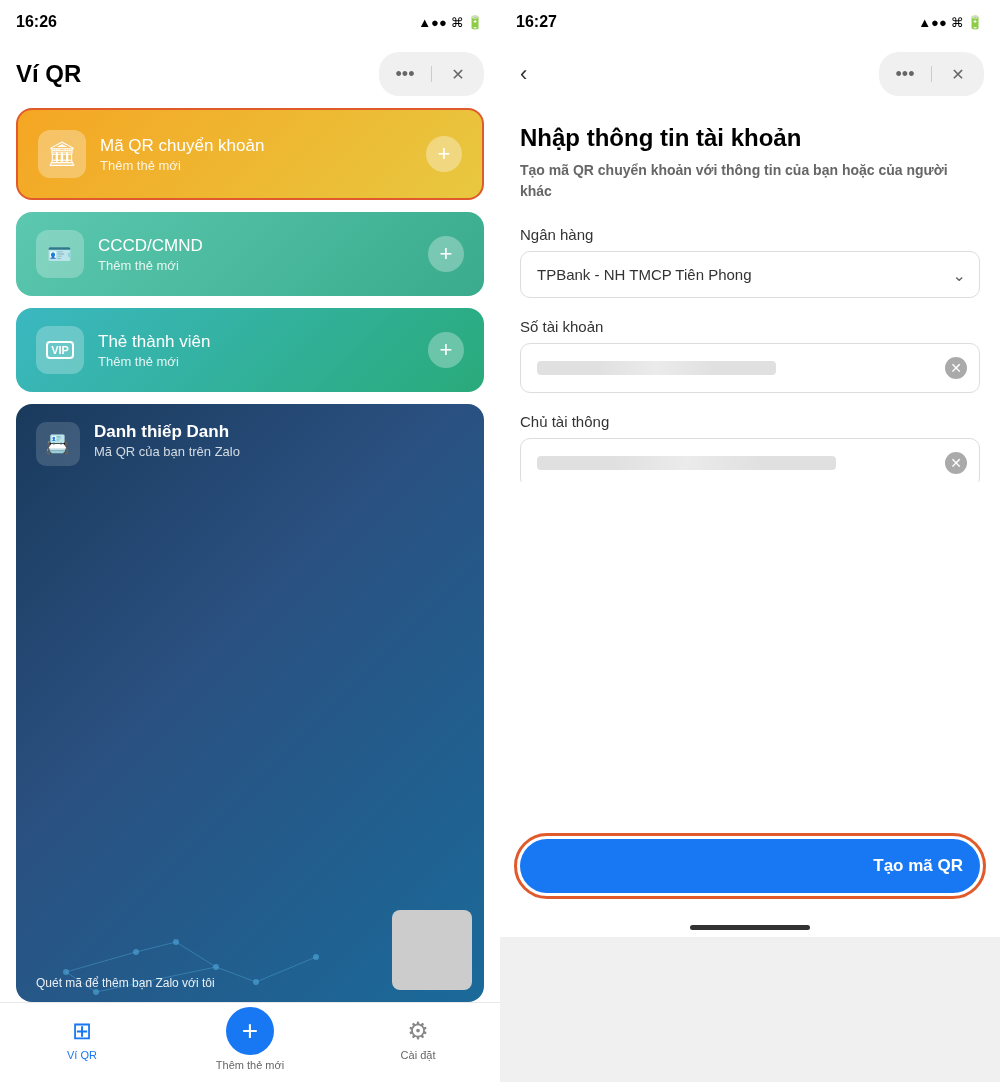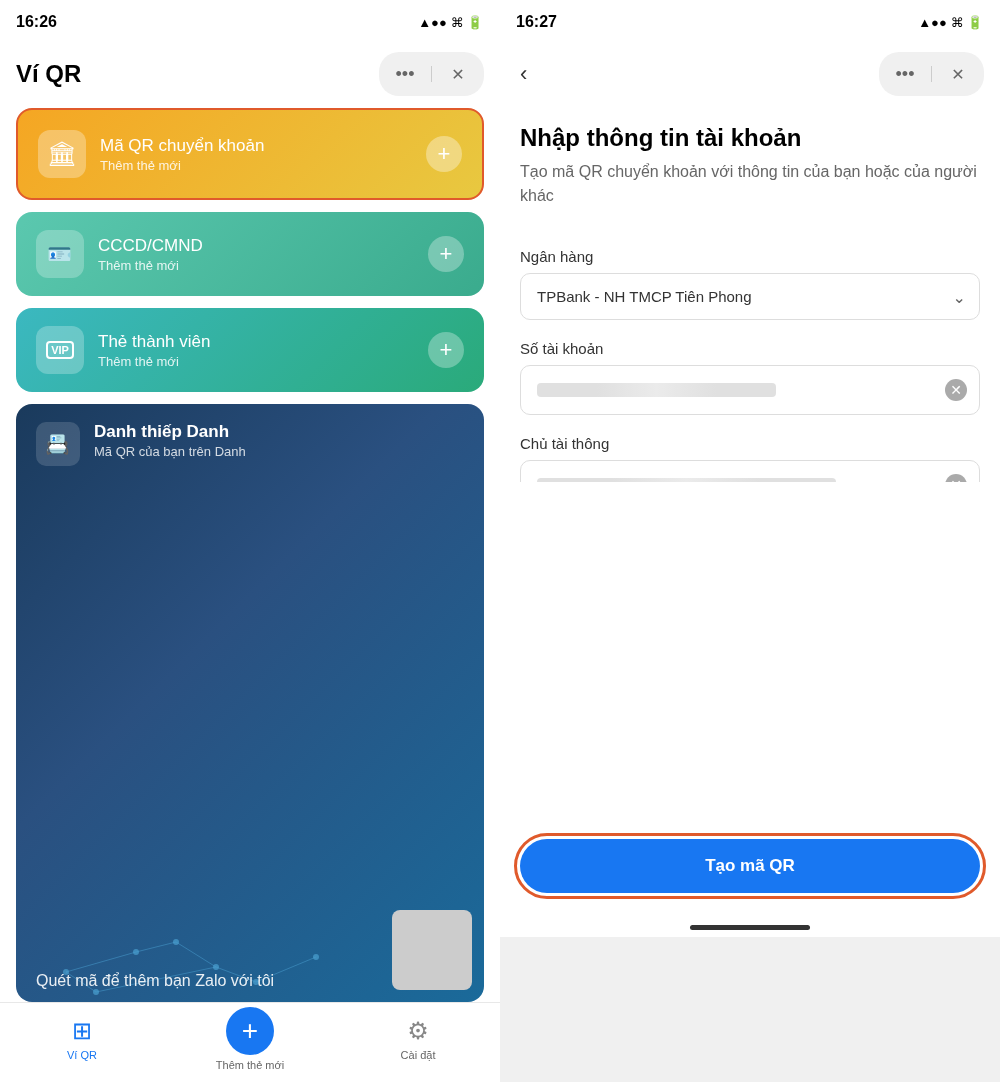--- a/index.html
+++ b/index.html
@@ -234,21 +234,21 @@
       right: 12px;
       width: 80px;
       height: 80px;
       background: #ccc;
       border-radius: 8px;
     }
     .zalo-bottom-text {
       position: absolute;
       bottom: 12px;
       left: 20px;
-      font-size: 16px;
+      font-size: 12px;
       color: rgba(255,255,255,0.9);
       text-align: center;
     }
 
     
     .bottom-nav {
       height: 80px;
       background: #fff;
       border-top: 1px solid #e8e8e8;
       display: flex;
@@ -300,24 +300,25 @@
       padding: 16px 20px;
       overflow: hidden;
     }
     .form-title {
       font-size: 24px;
       font-weight: 700;
       color: #000;
       margin-bottom: 8px;
     }
     .form-subtitle {
-      font-size: 16px;
+      font-size: 14px;
       color: #666;
-      margin-bottom: 40px;
+      margin-bottom: 24px;
       line-height: 1.5;
+      font-weight: bold;
     }
     .form-group {
       margin-bottom: 20px;
     }
     .form-label {
       font-size: 15px;
       color: #333;
       margin-bottom: 8px;
       display: block;
     }
@@ -397,21 +398,21 @@
       width: calc(100% - 40px);
       margin: 0 20px;
       padding: 17px;
       background: #1877f2;
       border: none;
       border-radius: 28px;
       font-size: 17px;
       font-weight: 600;
       color: #fff;
       cursor: pointer;
-      text-align: center;
+      text-align: right;
       outline: 3px solid #e05a2b;
       outline-offset: 3px;
     }
 
     .bottom-area {
       padding: 16px 0 24px;
     }
 
     
     .network-dots {
@@ -488,21 +489,21 @@
         <div class="card-subtitle">Thêm thẻ mới</div>
       </div>
       <button class="card-add-btn" style="background:rgba(255,255,255,0.3);">+</button>
     </div>
 
     <div class="zalo-card">
       <div class="zalo-card-header">
         <div class="zalo-card-icon">📇</div>
         <div class="zalo-card-info">
           <div class="zalo-card-title">Danh thiếp Danh</div>
-          <div class="zalo-card-subtitle">Mã QR của bạn trên Danh</div>
+          <div class="zalo-card-subtitle">Mã QR của bạn trên Zalo</div>
         </div>
       </div>
 
       <svg class="network-dots" viewBox="0 0 460 90" xmlns="http://www.w3.org/2000/svg">
         <circle cx="50" cy="60" r="3" fill="#4a9fd0" opacity="0.7"></circle>
         <circle cx="120" cy="40" r="3" fill="#4a9fd0" opacity="0.7"></circle>
         <circle cx="80" cy="80" r="3" fill="#4a9fd0" opacity="0.7"></circle>
         <circle cx="200" cy="55" r="3" fill="#4a9fd0" opacity="0.7"></circle>
         <circle cx="160" cy="30" r="3" fill="#4a9fd0" opacity="0.7"></circle>
         <circle cx="240" cy="70" r="3" fill="#4a9fd0" opacity="0.7"></circle>

